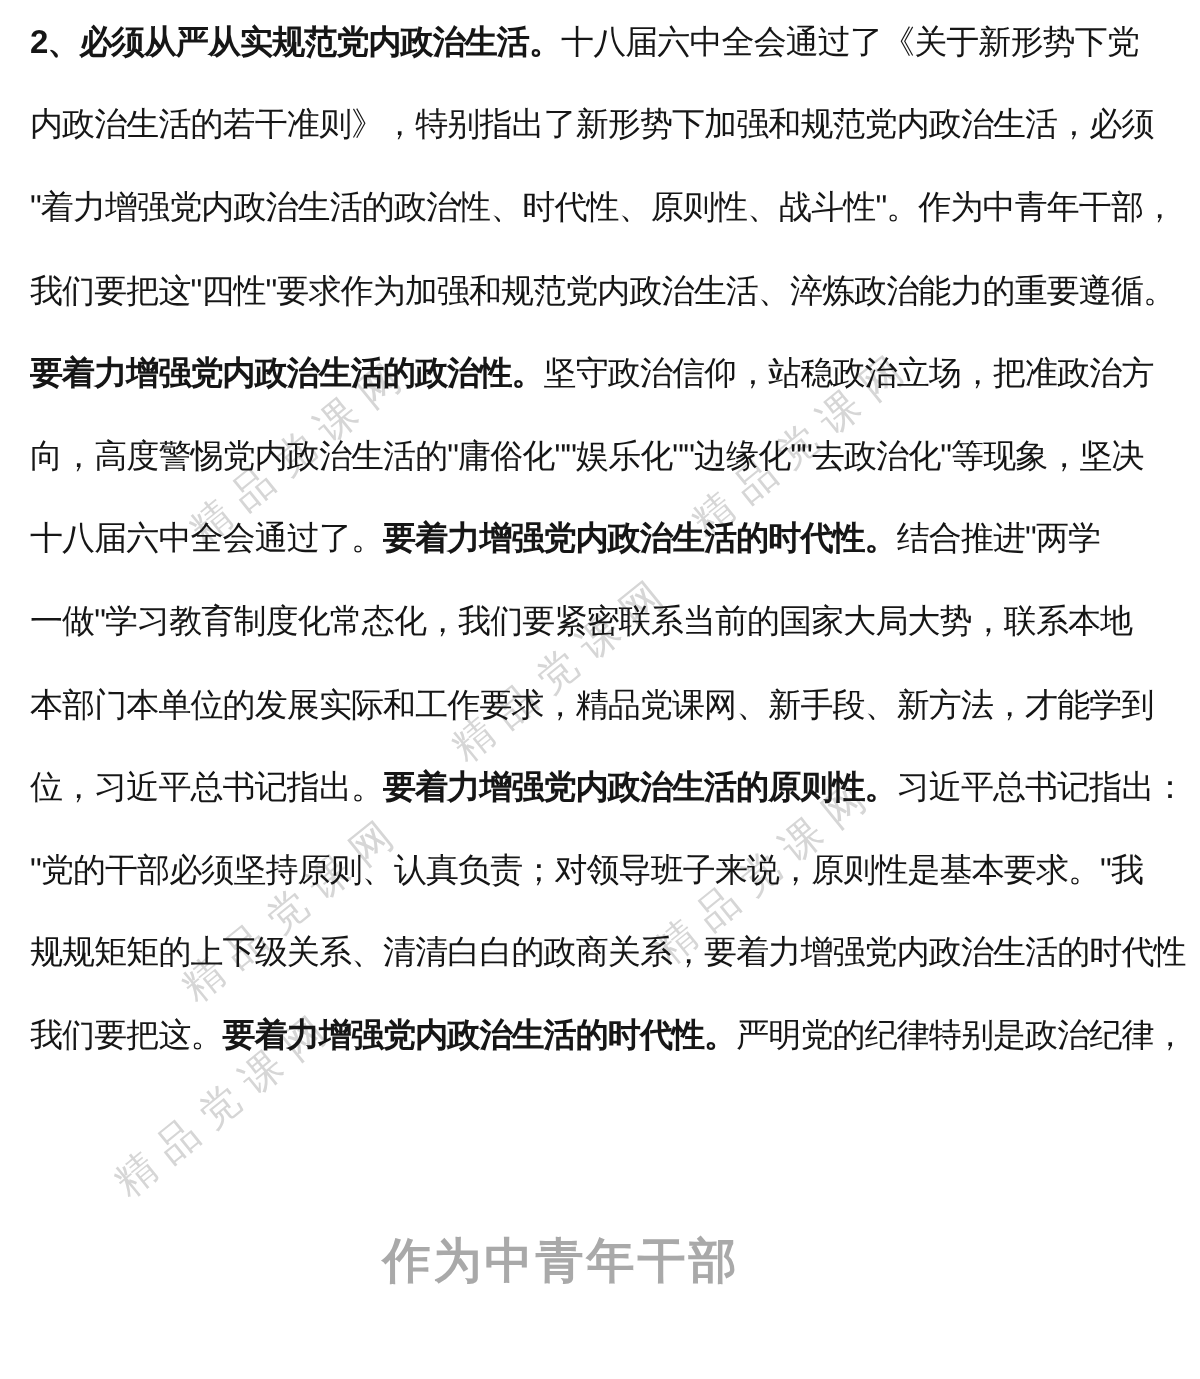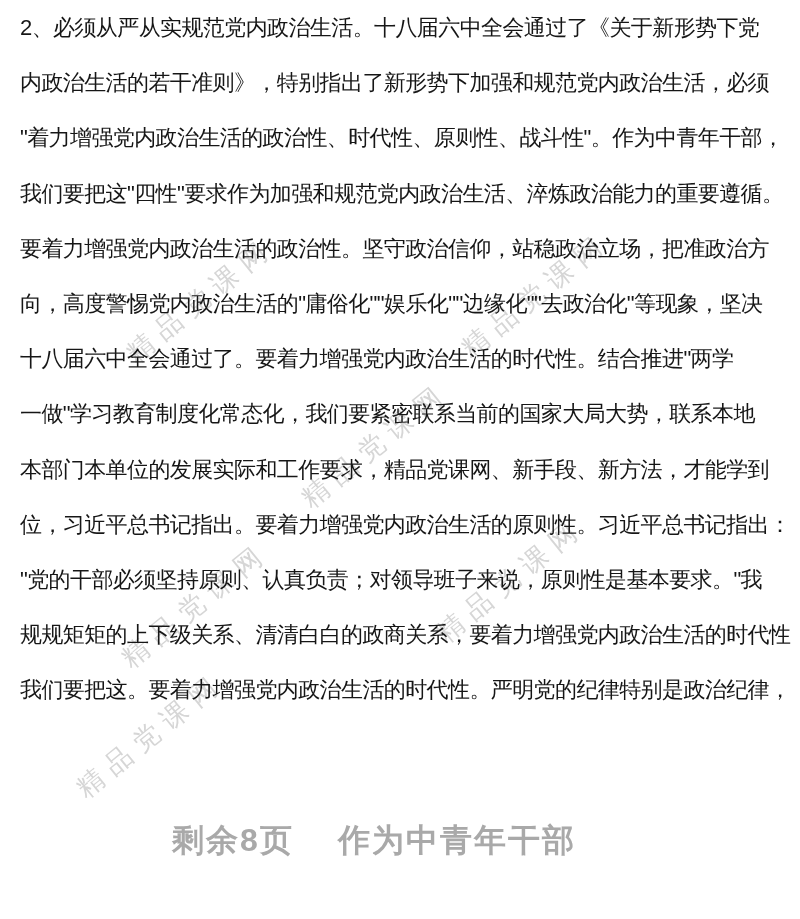--- a/index.html
+++ b/index.html
@@ -44,21 +44,21 @@
   }
   .doc-line {
     height: 55.2px;
     line-height: 55.2px;
     font-size: 22px;
     letter-spacing: -0.6px;
     white-space: nowrap;
     overflow: visible;
   }
   .doc-line .bold {
-    font-weight: 400;
+    font-weight: 700;
   }
   .footer {
     position: absolute;
     top: 819px;
     left: 0;
     width: 800px;
     z-index: 2;
     display: flex;
     justify-content: center;
     gap: 44px;
@@ -89,16 +89,15 @@
       <div class="doc-line"><span class="">向，高度警惕党内政治生活的"庸俗化""娱乐化""边缘化""去政治化"等现象，坚决</span></div>
       <div class="doc-line"><span class="">十八届六中全会通过了。</span><span class="bold">要着力增强党内政治生活的时代性。</span><span class="">结合推进"两学</span></div>
       <div class="doc-line"><span class="">一做"学习教育制度化常态化，我们要紧密联系当前的国家大局大势，联系本地</span></div>
       <div class="doc-line"><span class="">本部门本单位的发展实际和工作要求，精品党课网、新手段、新方法，才能学到</span></div>
       <div class="doc-line"><span class="">位，习近平总书记指出。</span><span class="bold">要着力增强党内政治生活的原则性。</span><span class="">习近平总书记指出：</span></div>
       <div class="doc-line"><span class="">"党的干部必须坚持原则、认真负责；对领导班子来说，原则性是基本要求。"我</span></div>
       <div class="doc-line"><span class="">规规矩矩的上下级关系、清清白白的政商关系，要着力增强党内政治生活的时代性</span></div>
       <div class="doc-line"><span class="">我们要把这。</span><span class="bold">要着力增强党内政治生活的时代性。</span><span class="">严明党的纪律特别是政治纪律，</span></div>
     </div>
   <div class="footer" style="color: rgb(169, 169, 169);">
-    <span>剩余8页</span>
     <span>作为中青年干部</span>
   </div>
 </div>
 
 </body></html>

